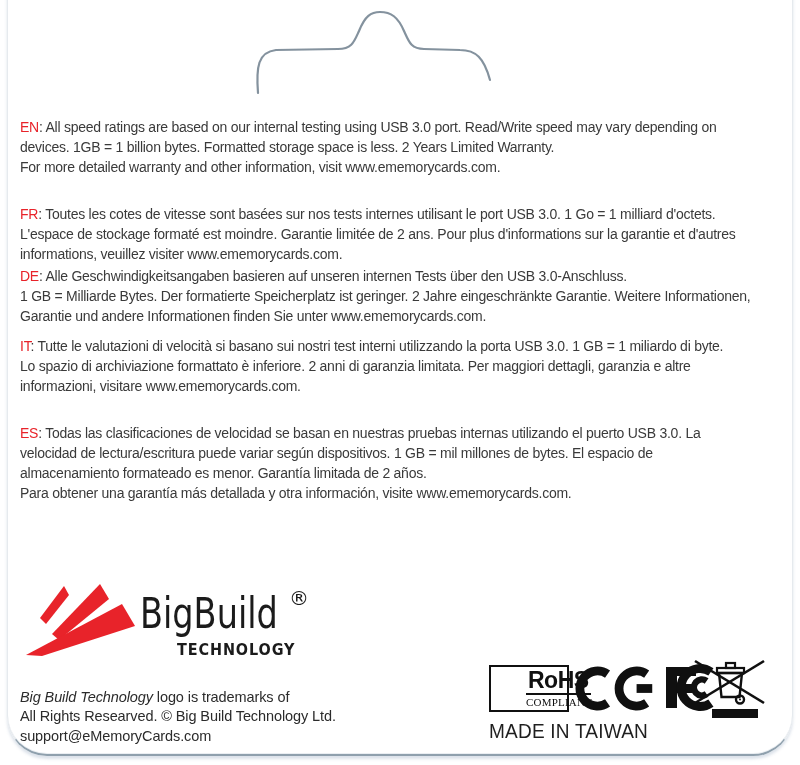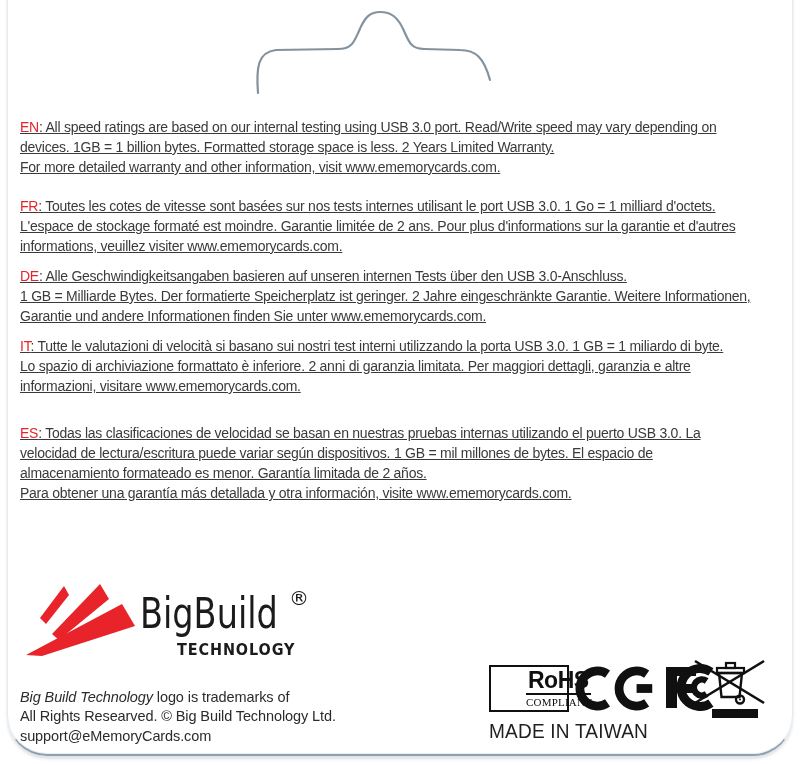--- a/index.html
+++ b/index.html
@@ -16,21 +16,21 @@
     border-bottom:2px solid #8fa0ad;
     border-radius:0 0 40px 40px;
     box-shadow:0 3px 3px rgba(140,160,185,.30), inset 0 -1px 0 rgba(140,160,185,.18);
     pointer-events:none;
   }
   .hang-tab{position:absolute;left:240px;top:5px;}
   
   .notice{
     position:absolute;left:20px;width:780px;
     font-size:14px;line-height:20px;letter-spacing:-0.25px;
-    white-space:pre;color:#3a3a3a;text-decoration:underline;
+    white-space:pre;color:#3a3a3a;
   }
   .lang{color:#e8232a;}
   
   .swoosh{position:absolute;left:26px;top:582px;}
   .brand-name{
     position:absolute;left:140px;top:588px;
     font-family:"DejaVu Sans", sans-serif;font-size:43px;color:#1b1b1b;
     transform:scaleX(.78);transform-origin:left top;white-space:nowrap;
   }
   .brand-reg{
@@ -76,21 +76,21 @@
 
 <div class="card-edge"></div>
 <svg class="hang-tab" width="280" height="100" viewBox="0 0 280 100">
   <path d="M 18 88 C 16 62, 18 47, 36 45 L 98 44 C 112 44, 114 37, 119 26 C 125 11, 131 7, 140 7 C 151 7, 158 12, 164 26 C 169 37, 171 44, 184 44 L 220 45 C 236 45, 244 53, 250 75" fill="none" stroke="#6e7f8d" stroke-width="2.2" stroke-linecap="round" opacity="0.85"></path>
 </svg>
 
 <div class="notice" style="top:117px"><span class="lang">EN</span><span>: All speed ratings are based on our internal testing using USB 3.0 port. Read/Write speed may vary depending on
 devices. 1GB = 1 billion bytes. Formatted storage space is less. 2 Years Limited Warranty.
 For more detailed warranty and other information, visit www.ememorycards.com.</span></div>
 
-<div class="notice" style="top:196px"><span class="lang">FR</span><span>: Toutes les cotes de vitesse sont basées sur nos tests internes utilisant le port USB 3.0. 1 Go = 1 milliard d'octets.
+<div class="notice" style="top:204px"><span class="lang">FR</span><span>: Toutes les cotes de vitesse sont basées sur nos tests internes utilisant le port USB 3.0. 1 Go = 1 milliard d'octets.
 L'espace de stockage formaté est moindre. Garantie limitée de 2 ans. Pour plus d'informations sur la garantie et d'autres
 informations, veuillez visiter www.ememorycards.com.</span></div>
 
 <div class="notice" style="top:266px"><span class="lang">DE</span><span>: Alle Geschwindigkeitsangaben basieren auf unseren internen Tests über den USB 3.0-Anschluss.
 1 GB = Milliarde Bytes. Der formatierte Speicherplatz ist geringer. 2 Jahre eingeschränkte Garantie. Weitere Informationen,
 Garantie und andere Informationen finden Sie unter www.ememorycards.com.</span></div>
 
 <div class="notice" style="top:336px"><span class="lang">IT</span><span>: Tutte le valutazioni di velocità si basano sui nostri test interni utilizzando la porta USB 3.0. 1 GB = 1 miliardo di byte.
 Lo spazio di archiviazione formattato è inferiore. 2 anni di garanzia limitata. Per maggiori dettagli, garanzia e altre
 informazioni, visitare www.ememorycards.com.</span></div>

